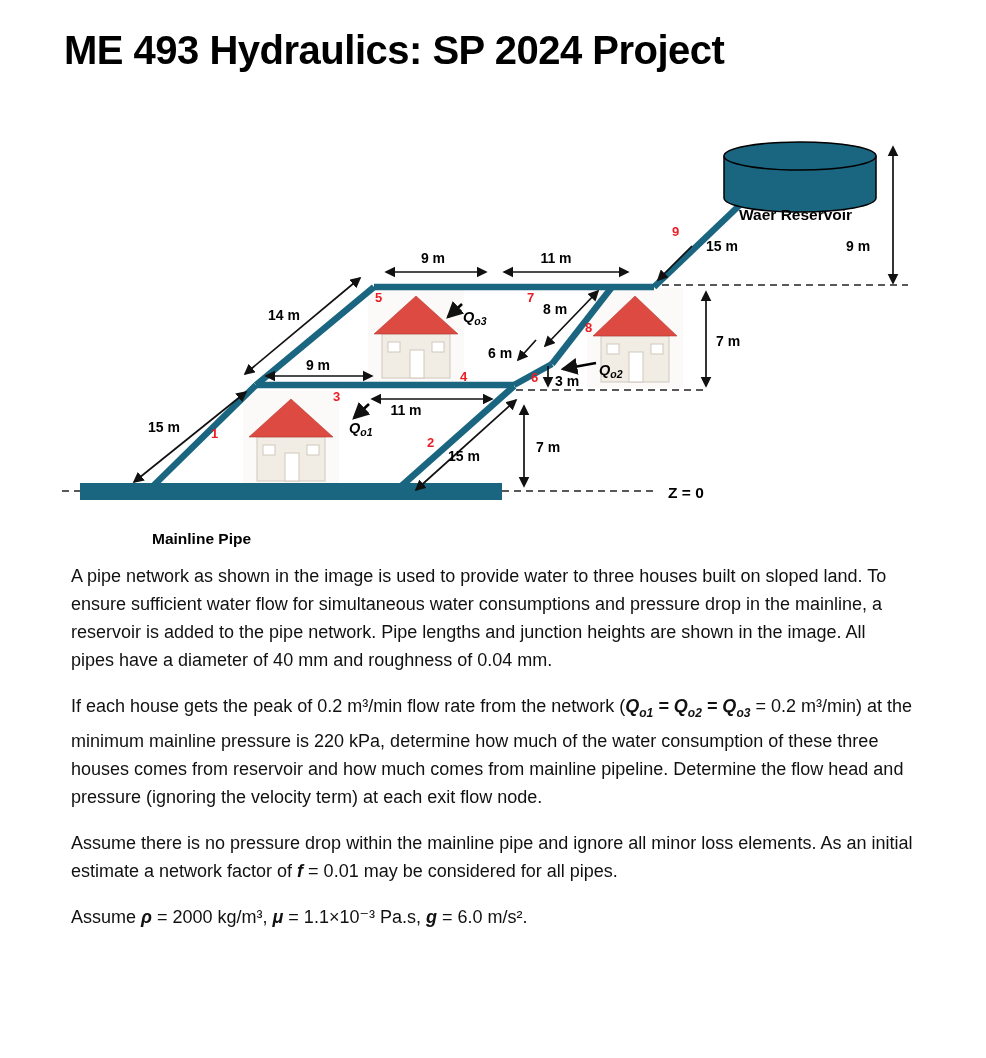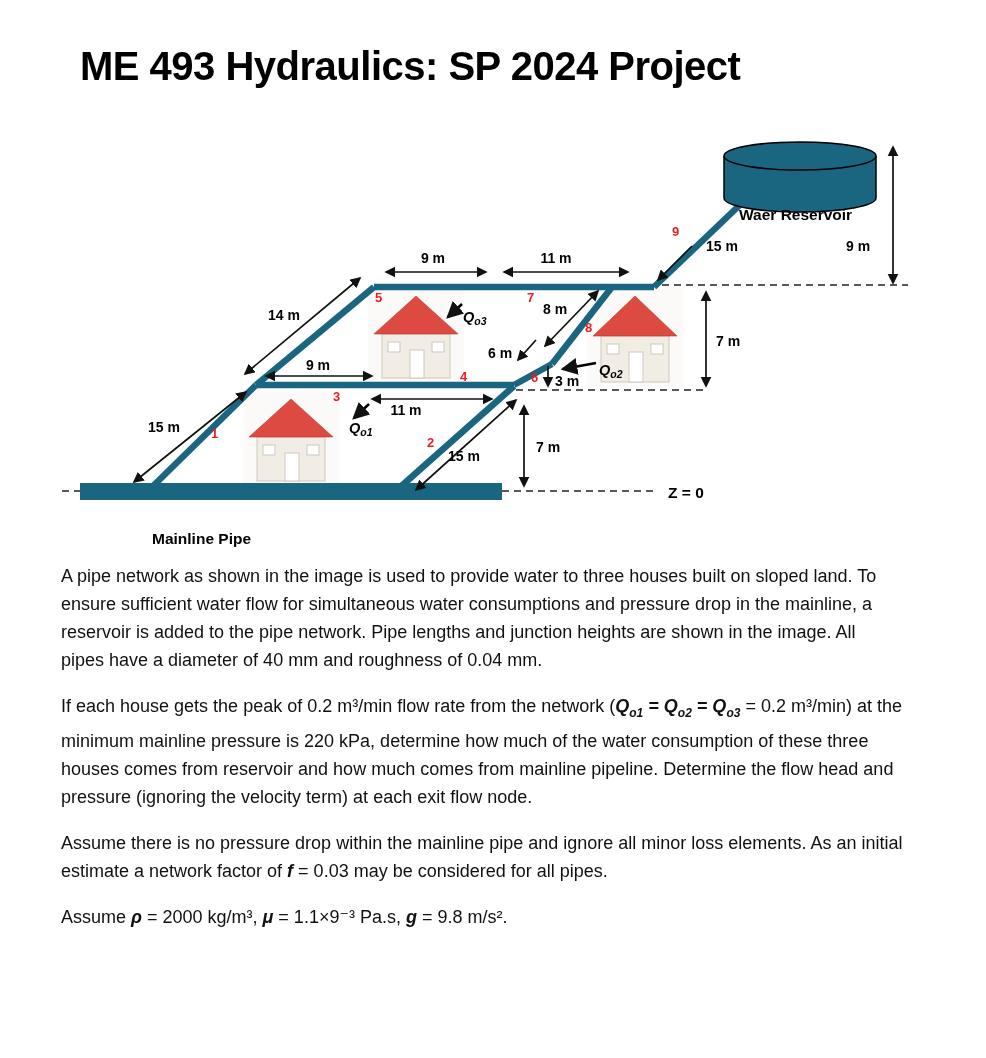--- a/index.html
+++ b/index.html
@@ -1,40 +1,40 @@
 <!DOCTYPE html>
 <html><head>
 <meta charset="utf-8">
 <style>
   html,body { margin:0; padding:0; background:#ffffff; }
   body {
     width:986px; height:1058px; position:relative; overflow:hidden;
     font-family:"Liberation Sans","DejaVu Sans",sans-serif; color:#111;
   }
   .page-title {
-    position:absolute; left:64px; top:28px; margin:16px;
+    position:absolute; left:64px; top:28px; margin:0;
     font-size:40px; font-weight:700; letter-spacing:-0.5px; color:#000;
   }
   .diagram {
     position:absolute; left:0; top:120px;
   }
   svg text { font-family:"Liberation Sans","DejaVu Sans",sans-serif; }
   .pipe   { stroke:#1a657f; stroke-width:6.5; fill:none; }
   .dash   { stroke:#222; stroke-width:1.6; stroke-dasharray:7 5; fill:none; }
   .dim    { stroke:#111; stroke-width:1.7; fill:none;
             marker-start:url(#arr); marker-end:url(#arr); }
   .dim1   { stroke:#111; stroke-width:1.7; fill:none; marker-end:url(#arr); }
   .qarrow { stroke:#000; stroke-width:2.6; fill:none; marker-end:url(#arr); }
   .dim-t  { font-size:14px; font-weight:700; fill:#000; }
   .jn     { font-size:13px; font-weight:700; fill:#ec1c24; }
   .lbl    { font-size:15.5px; font-weight:700; fill:#000; }
   .qt     { font-size:14.5px; font-weight:700; font-style:italic; fill:#000; }
   .qs     { font-size:10.5px; }
   .prose {
-    position:absolute; left:61px; top:562px; width:842px;
+    position:absolute; left:71px; top:562px; width:842px;
     font-size:18px; line-height:28px; color:#111;
   }
   .prose p { margin:0 0 18px 0; }
   .qi  { font-weight:700; font-style:italic; }
   sub.qi { font-size:12px; }
 </style>
 </head>
 <body>
 
 <main class="page">
@@ -144,18 +144,18 @@
     <text class="lbl" x="739" y="100">Waer Reservoir</text>
     <text class="lbl" x="668" y="378">Z = 0</text>
     <text class="lbl" x="152" y="424">Mainline Pipe</text>
   </svg>
 
   <section class="prose">
     <p><span>A pipe network as shown in the image is used to provide water to three houses built on sloped land. To ensure sufficient water flow for simultaneous water consumptions and pressure drop in the mainline, a reservoir is added to the pipe network. Pipe lengths and junction heights are shown in the image. All pipes have a diameter of 40 mm and roughness of 0.04 mm.</span></p>
 
     <p><span>If each house gets the peak of 0.2 m³/min flow rate from the network (</span><span class="qi">Q</span><sub class="qi">o1</sub><span class="qi"> = </span><span class="qi">Q</span><sub class="qi">o2</sub><span class="qi"> = </span><span class="qi">Q</span><sub class="qi">o3</sub><span> = 0.2 m³/min) at the minimum mainline pressure is 220 kPa, determine how much of the water consumption of these three houses comes from reservoir and how much comes from mainline pipeline. Determine the flow head and pressure (ignoring the velocity term) at each exit flow node.</span></p>
 
-    <p><span>Assume there is no pressure drop within the mainline pipe and ignore all minor loss elements. As an initial estimate a network factor of </span><span class="qi">f</span><span> = 0.03 may be considered for all pipes.</span></p>
+    <p><span>Assume there is no pressure drop within the mainline pipe and ignore all minor loss elements. As an initial estimate a network factor of </span><span class="qi">f</span><span> = 0.01 may be considered for all pipes.</span></p>
 
-    <p><span>Assume </span><span class="qi">ρ</span><span> = 2000 kg/m³, </span><span class="qi">μ</span><span> = 1.1×9⁻³ Pa.s, </span><span class="qi">g</span><span> = 9.8 m/s².</span></p>
+    <p><span>Assume </span><span class="qi">ρ</span><span> = 2000 kg/m³, </span><span class="qi">μ</span><span> = 1.1×10⁻³ Pa.s, </span><span class="qi">g</span><span> = 6.0 m/s².</span></p>
   </section>
 
 </main>
 
 </body></html>

